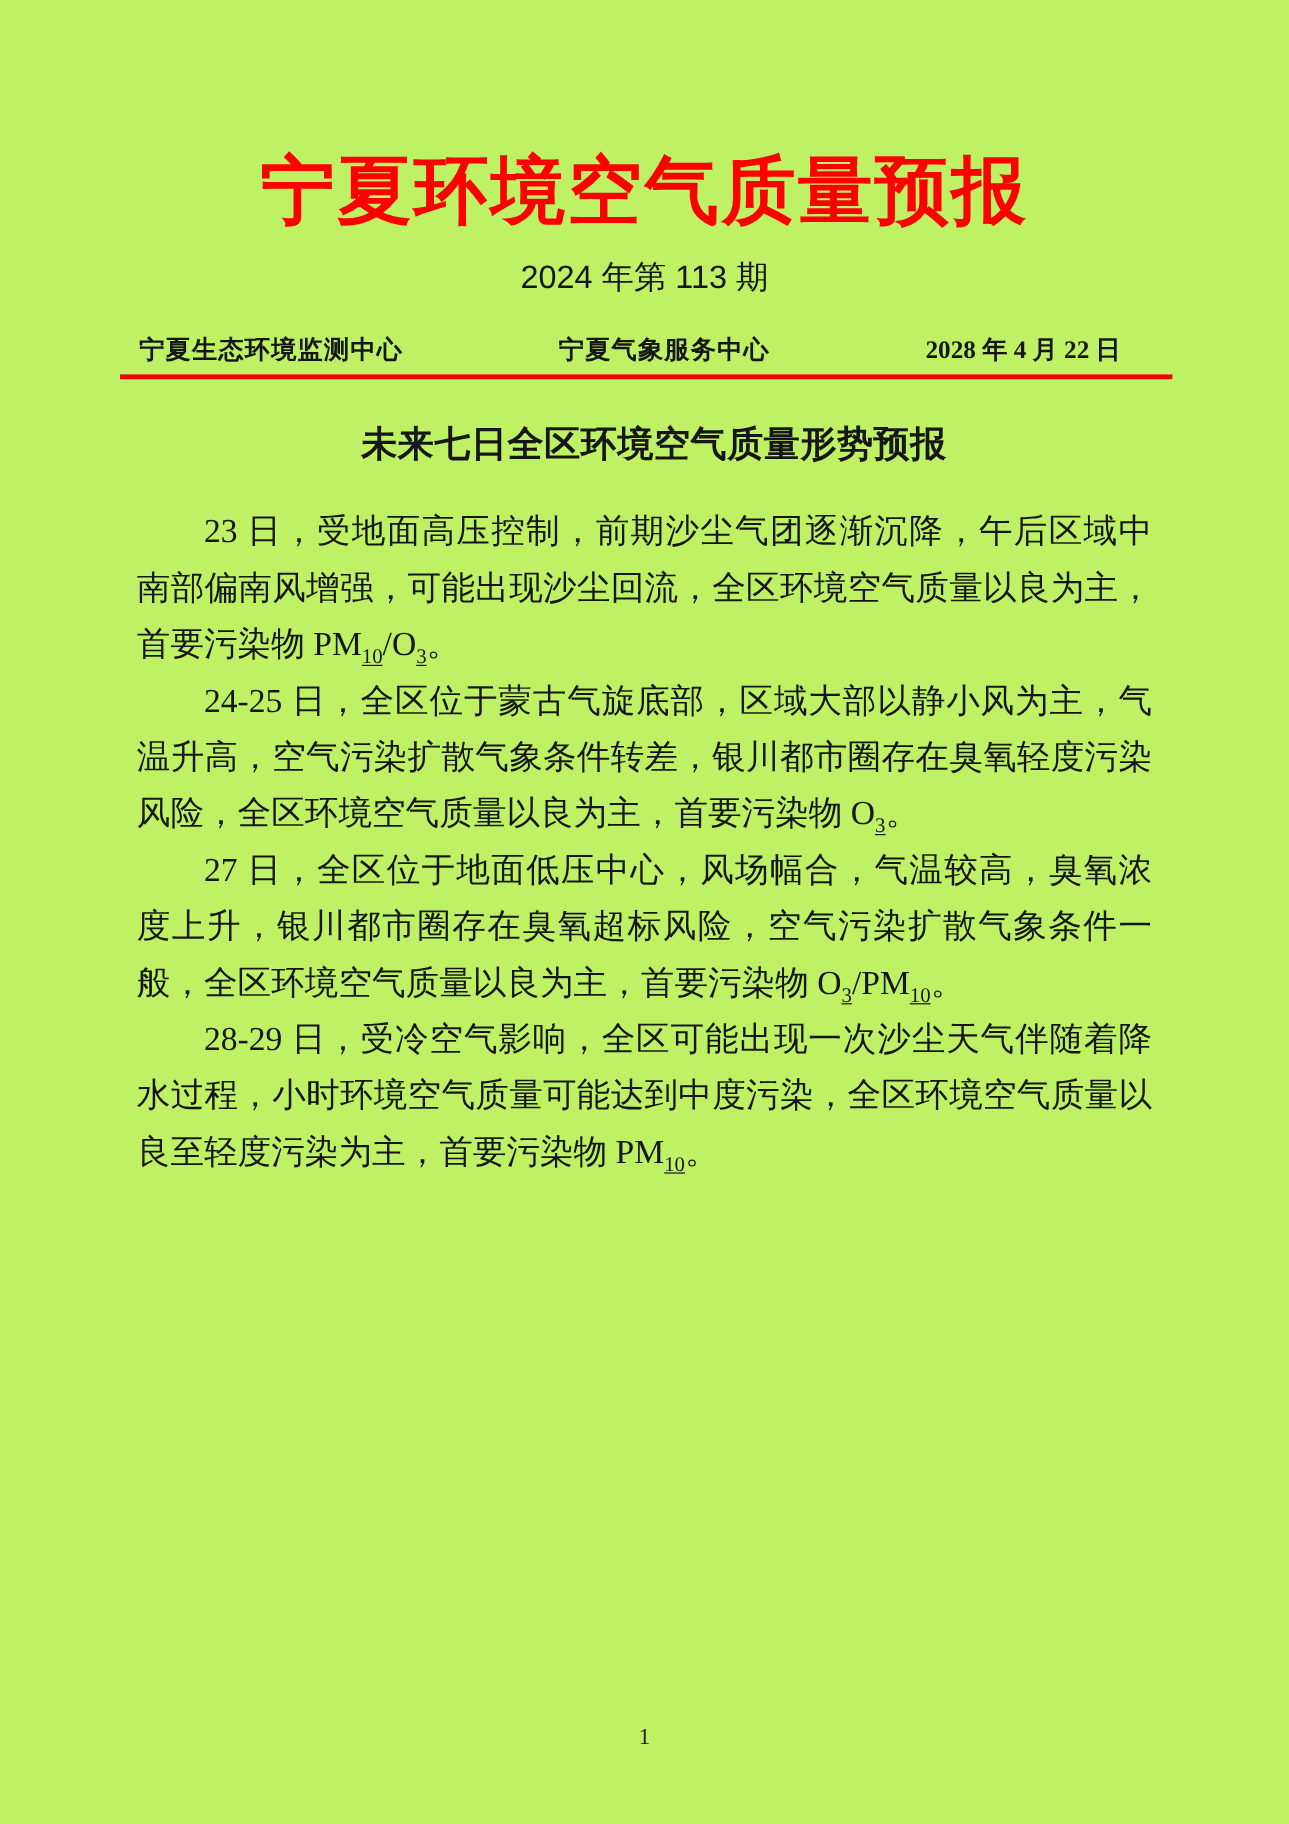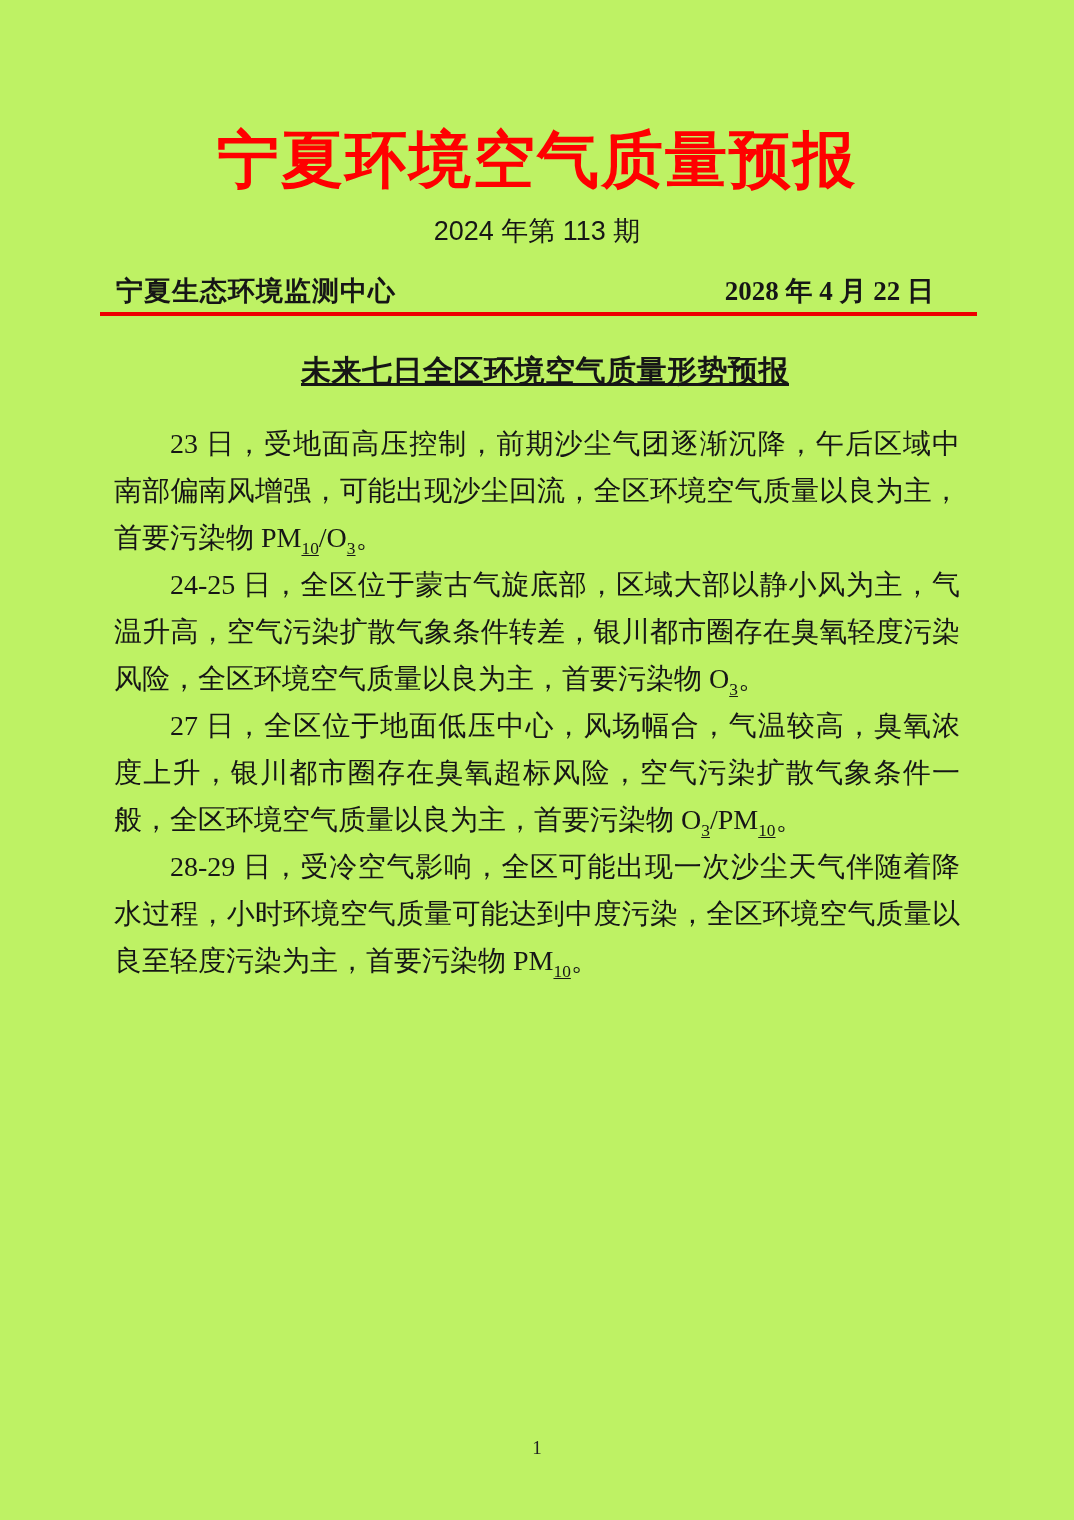--- a/index.html
+++ b/index.html
@@ -36,41 +36,40 @@
     text-align: center;
     font-size: 27px;
     line-height: 34px;
     font-family: "Liberation Sans", "DejaVu Sans", sans-serif;
   }
   .masthead {
     display: flex;
     justify-content: space-between;
     align-items: baseline;
     margin: 26px 140px 0 116px;
-    font-size: 27px;
+    font-size: 21px;
     line-height: 34px;
     font-weight: bold;
     white-space: nowrap;
   }
   .masthead .org {
     letter-spacing: 1px;
   }
   .rule {
     height: 4px;
     margin: 4px 97px 0 100px;
     background: #ee0000;
   }
   .section-title {
     margin: 36px 0 0 16px;
     text-align: center;
     font-size: 30px;
     line-height: 38px;
     font-weight: bold;
     letter-spacing: 0.5px;
-    text-decoration: underline;
   }
   .body-text {
     margin: 30px 114px 0 114px;
     font-size: 28px;
     line-height: 47px;
     text-align: justify;
   }
   .body-text p {
     margin: 0;
     text-indent: 2em;
@@ -95,20 +94,21 @@
 <body>
 
 <div class="page">
 
   <h1 class="doc-title" style="color: rgb(255, 0, 0);">宁夏环境空气质量预报</h1>
 
   <div class="issue-line">2024 年第 113 期</div>
 
   <div class="masthead">
     <span class="org">宁夏生态环境监测中心</span>
+    <span class="org">宁夏气象服务中心</span>
     <span class="date">2028 年 4 月 22 日</span>
   </div>
 
   <div class="rule" style="background: rgb(238, 0, 0);"></div>
 
   <h2 class="section-title">未来七日全区环境空气质量形势预报</h2>
 
   <div class="body-text" id="forecast-body">
       <p>23 日，受地面高压控制，前期沙尘气团逐渐沉降，午后区域中南部偏南风增强，可能出现沙尘回流，全区环境空气质量以良为主，首要污染物 PM<sub>10</sub>/O<sub>3</sub>。</p>
       <p>24-25 日，全区位于蒙古气旋底部，区域大部以静小风为主，气温升高，空气污染扩散气象条件转差，银川都市圈存在臭氧轻度污染风险，全区环境空气质量以良为主，首要污染物 O<sub>3</sub>。</p>

